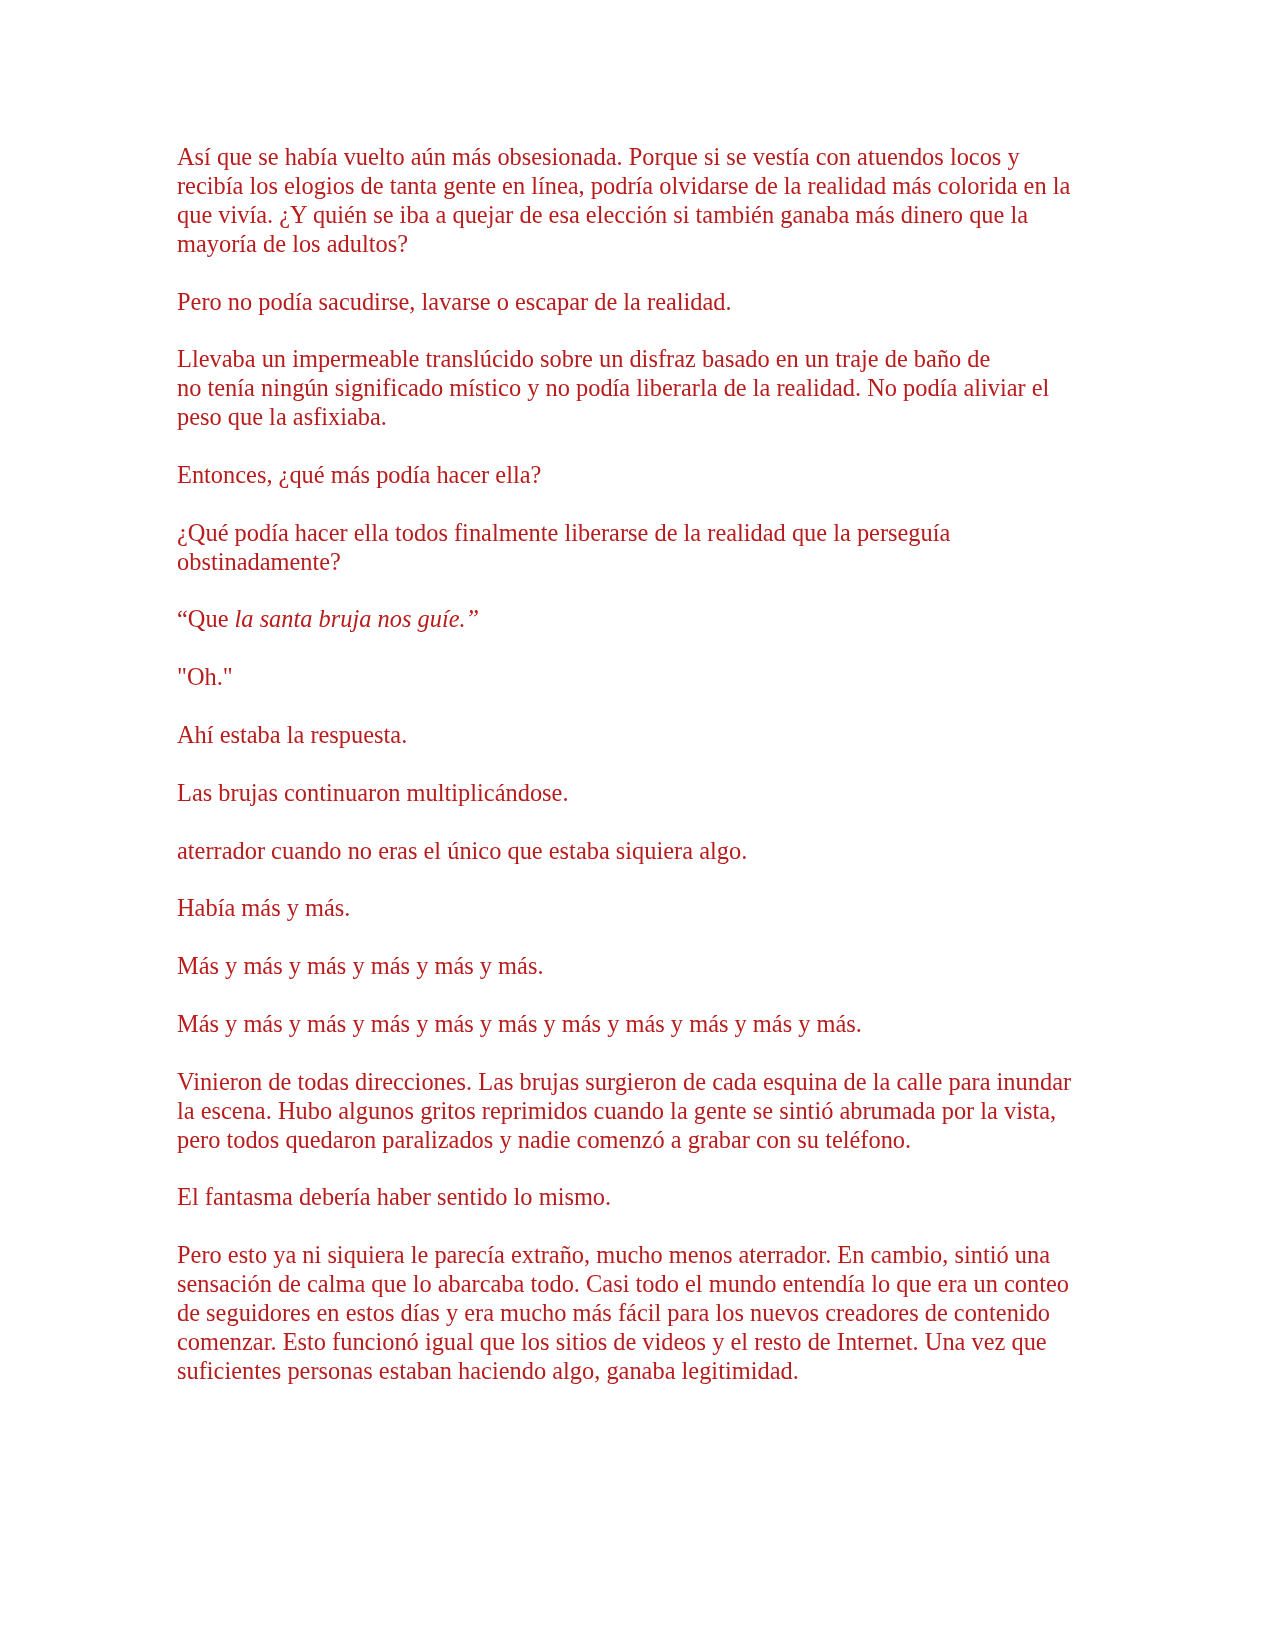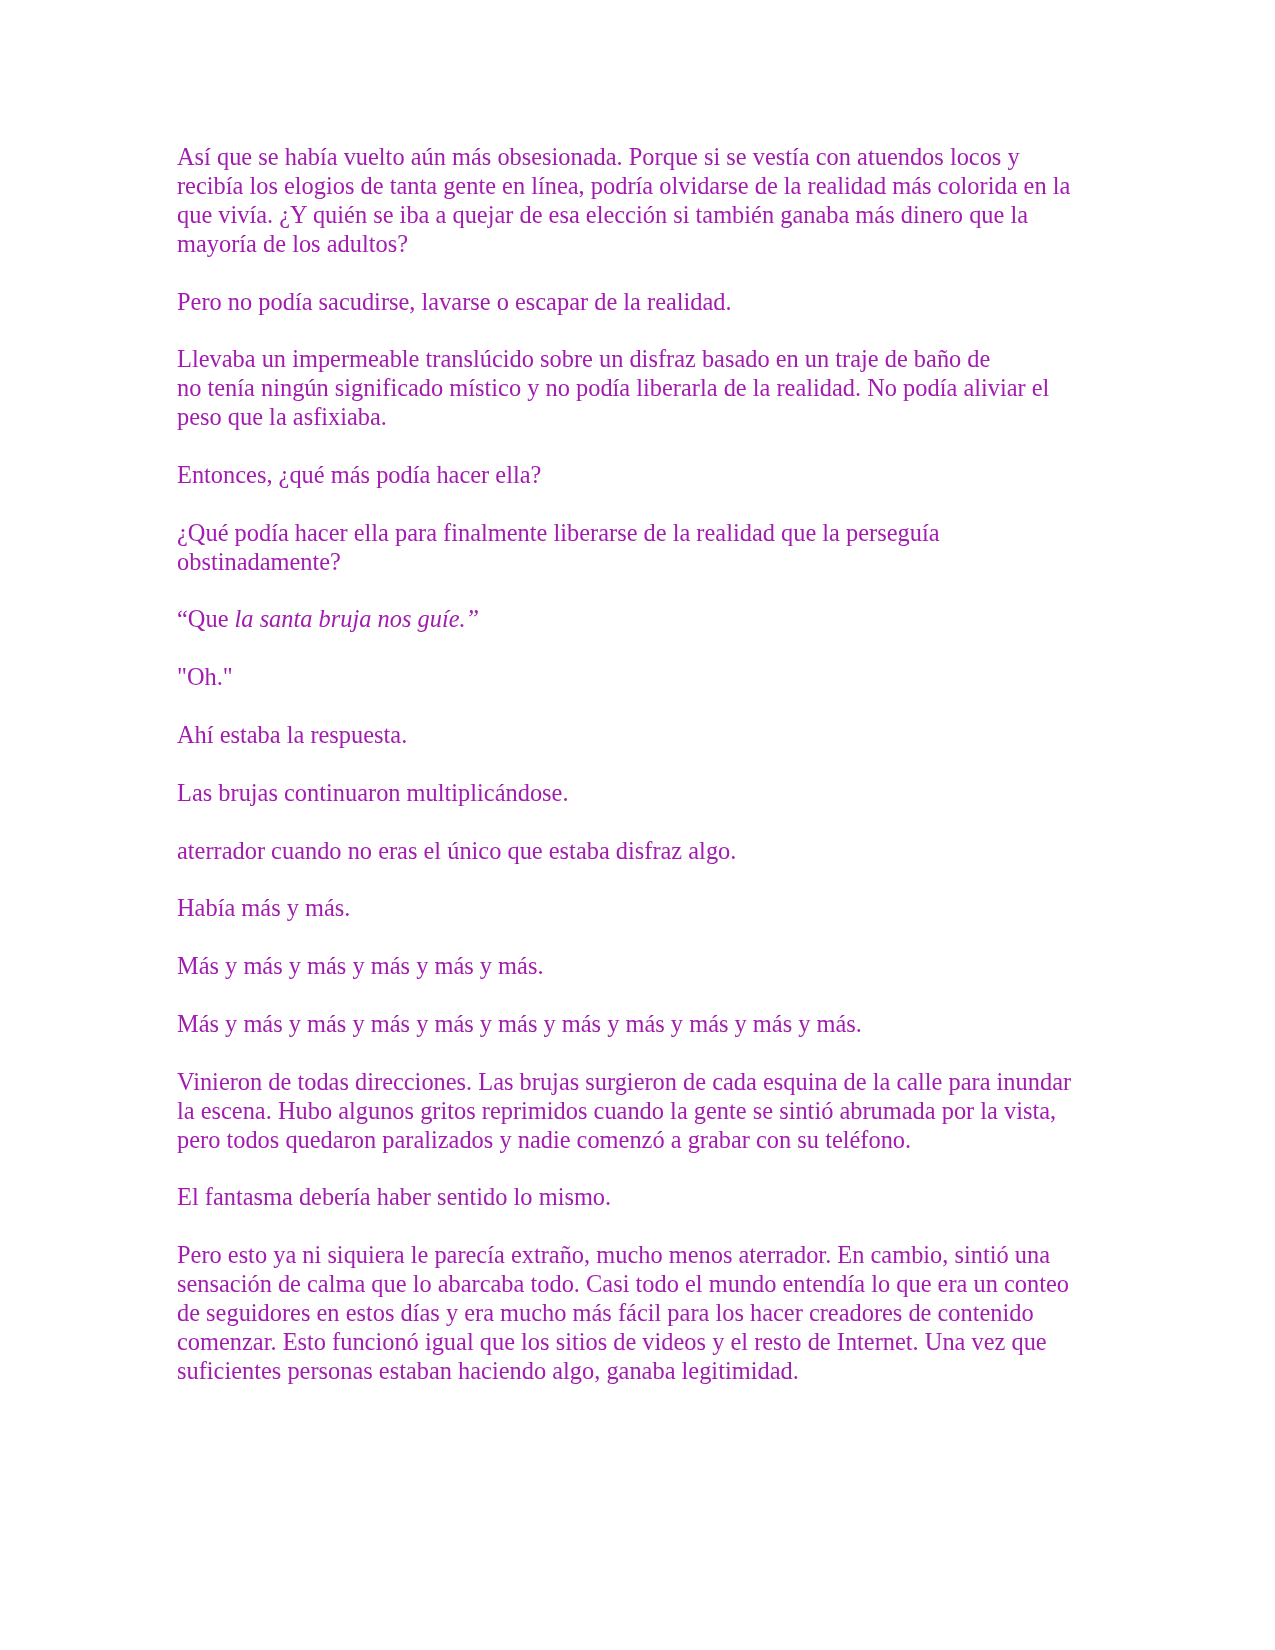--- a/index.html
+++ b/index.html
@@ -14,21 +14,21 @@
       overflow: hidden;
     }
     .page {
       position: absolute;
       left: 177px;
       top: 143px;
       width: 925px;
       font-family: "Liberation Serif", "DejaVu Serif", serif;
       font-size: 24.4px;
       line-height: 28.9px;
-      color: #a21caf;
+      color: #b91c1c;
     }
     .para {
       margin: 0 0 28.9px 0;
       padding: 0;
     }
     .para:last-child {
       margin-bottom: 12px;
     }
     .line {
       display: block;
@@ -59,42 +59,42 @@
     <span class="line">Llevaba un impermeable translúcido sobre un disfraz basado en un traje de baño de</span>
     <span class="line">no tenía ningún significado místico y no podía liberarla de la realidad. No podía aliviar el</span>
     <span class="line">peso que la asfixiaba.</span>
   </p>
 
   <p class="para">
     <span class="line">Entonces, ¿qué más podía hacer ella?</span>
   </p>
 
   <p class="para">
-    <span class="line">¿Qué podía hacer ella para finalmente liberarse de la realidad que la perseguía</span>
+    <span class="line">¿Qué podía hacer ella todos finalmente liberarse de la realidad que la perseguía</span>
     <span class="line">obstinadamente?</span>
   </p>
 
   <p class="para">
     <span class="line"><span>“Que </span><span class="italic">la santa bruja nos guíe.”</span></span>
   </p>
 
   <p class="para">
     <span class="line">"Oh."</span>
   </p>
 
   <p class="para">
     <span class="line">Ahí estaba la respuesta.</span>
   </p>
 
   <p class="para">
     <span class="line">Las brujas continuaron multiplicándose.</span>
   </p>
 
   <p class="para">
-    <span class="line">aterrador cuando no eras el único que estaba disfraz algo.</span>
+    <span class="line">aterrador cuando no eras el único que estaba siquiera algo.</span>
   </p>
 
   <p class="para">
     <span class="line">Había más y más.</span>
   </p>
 
   <p class="para">
     <span class="line">Más y más y más y más y más y más.</span>
   </p>
 
@@ -108,18 +108,18 @@
     <span class="line">pero todos quedaron paralizados y nadie comenzó a grabar con su teléfono.</span>
   </p>
 
   <p class="para">
     <span class="line">El fantasma debería haber sentido lo mismo.</span>
   </p>
 
   <p class="para">
     <span class="line">Pero esto ya ni siquiera le parecía extraño, mucho menos aterrador. En cambio, sintió una</span>
     <span class="line">sensación de calma que lo abarcaba todo. Casi todo el mundo entendía lo que era un conteo</span>
-    <span class="line">de seguidores en estos días y era mucho más fácil para los hacer creadores de contenido</span>
+    <span class="line">de seguidores en estos días y era mucho más fácil para los nuevos creadores de contenido</span>
     <span class="line">comenzar. Esto funcionó igual que los sitios de videos y el resto de Internet. Una vez que</span>
     <span class="line">suficientes personas estaban haciendo algo, ganaba legitimidad.</span>
   </p>
 
 </div>
 
 </body></html>

